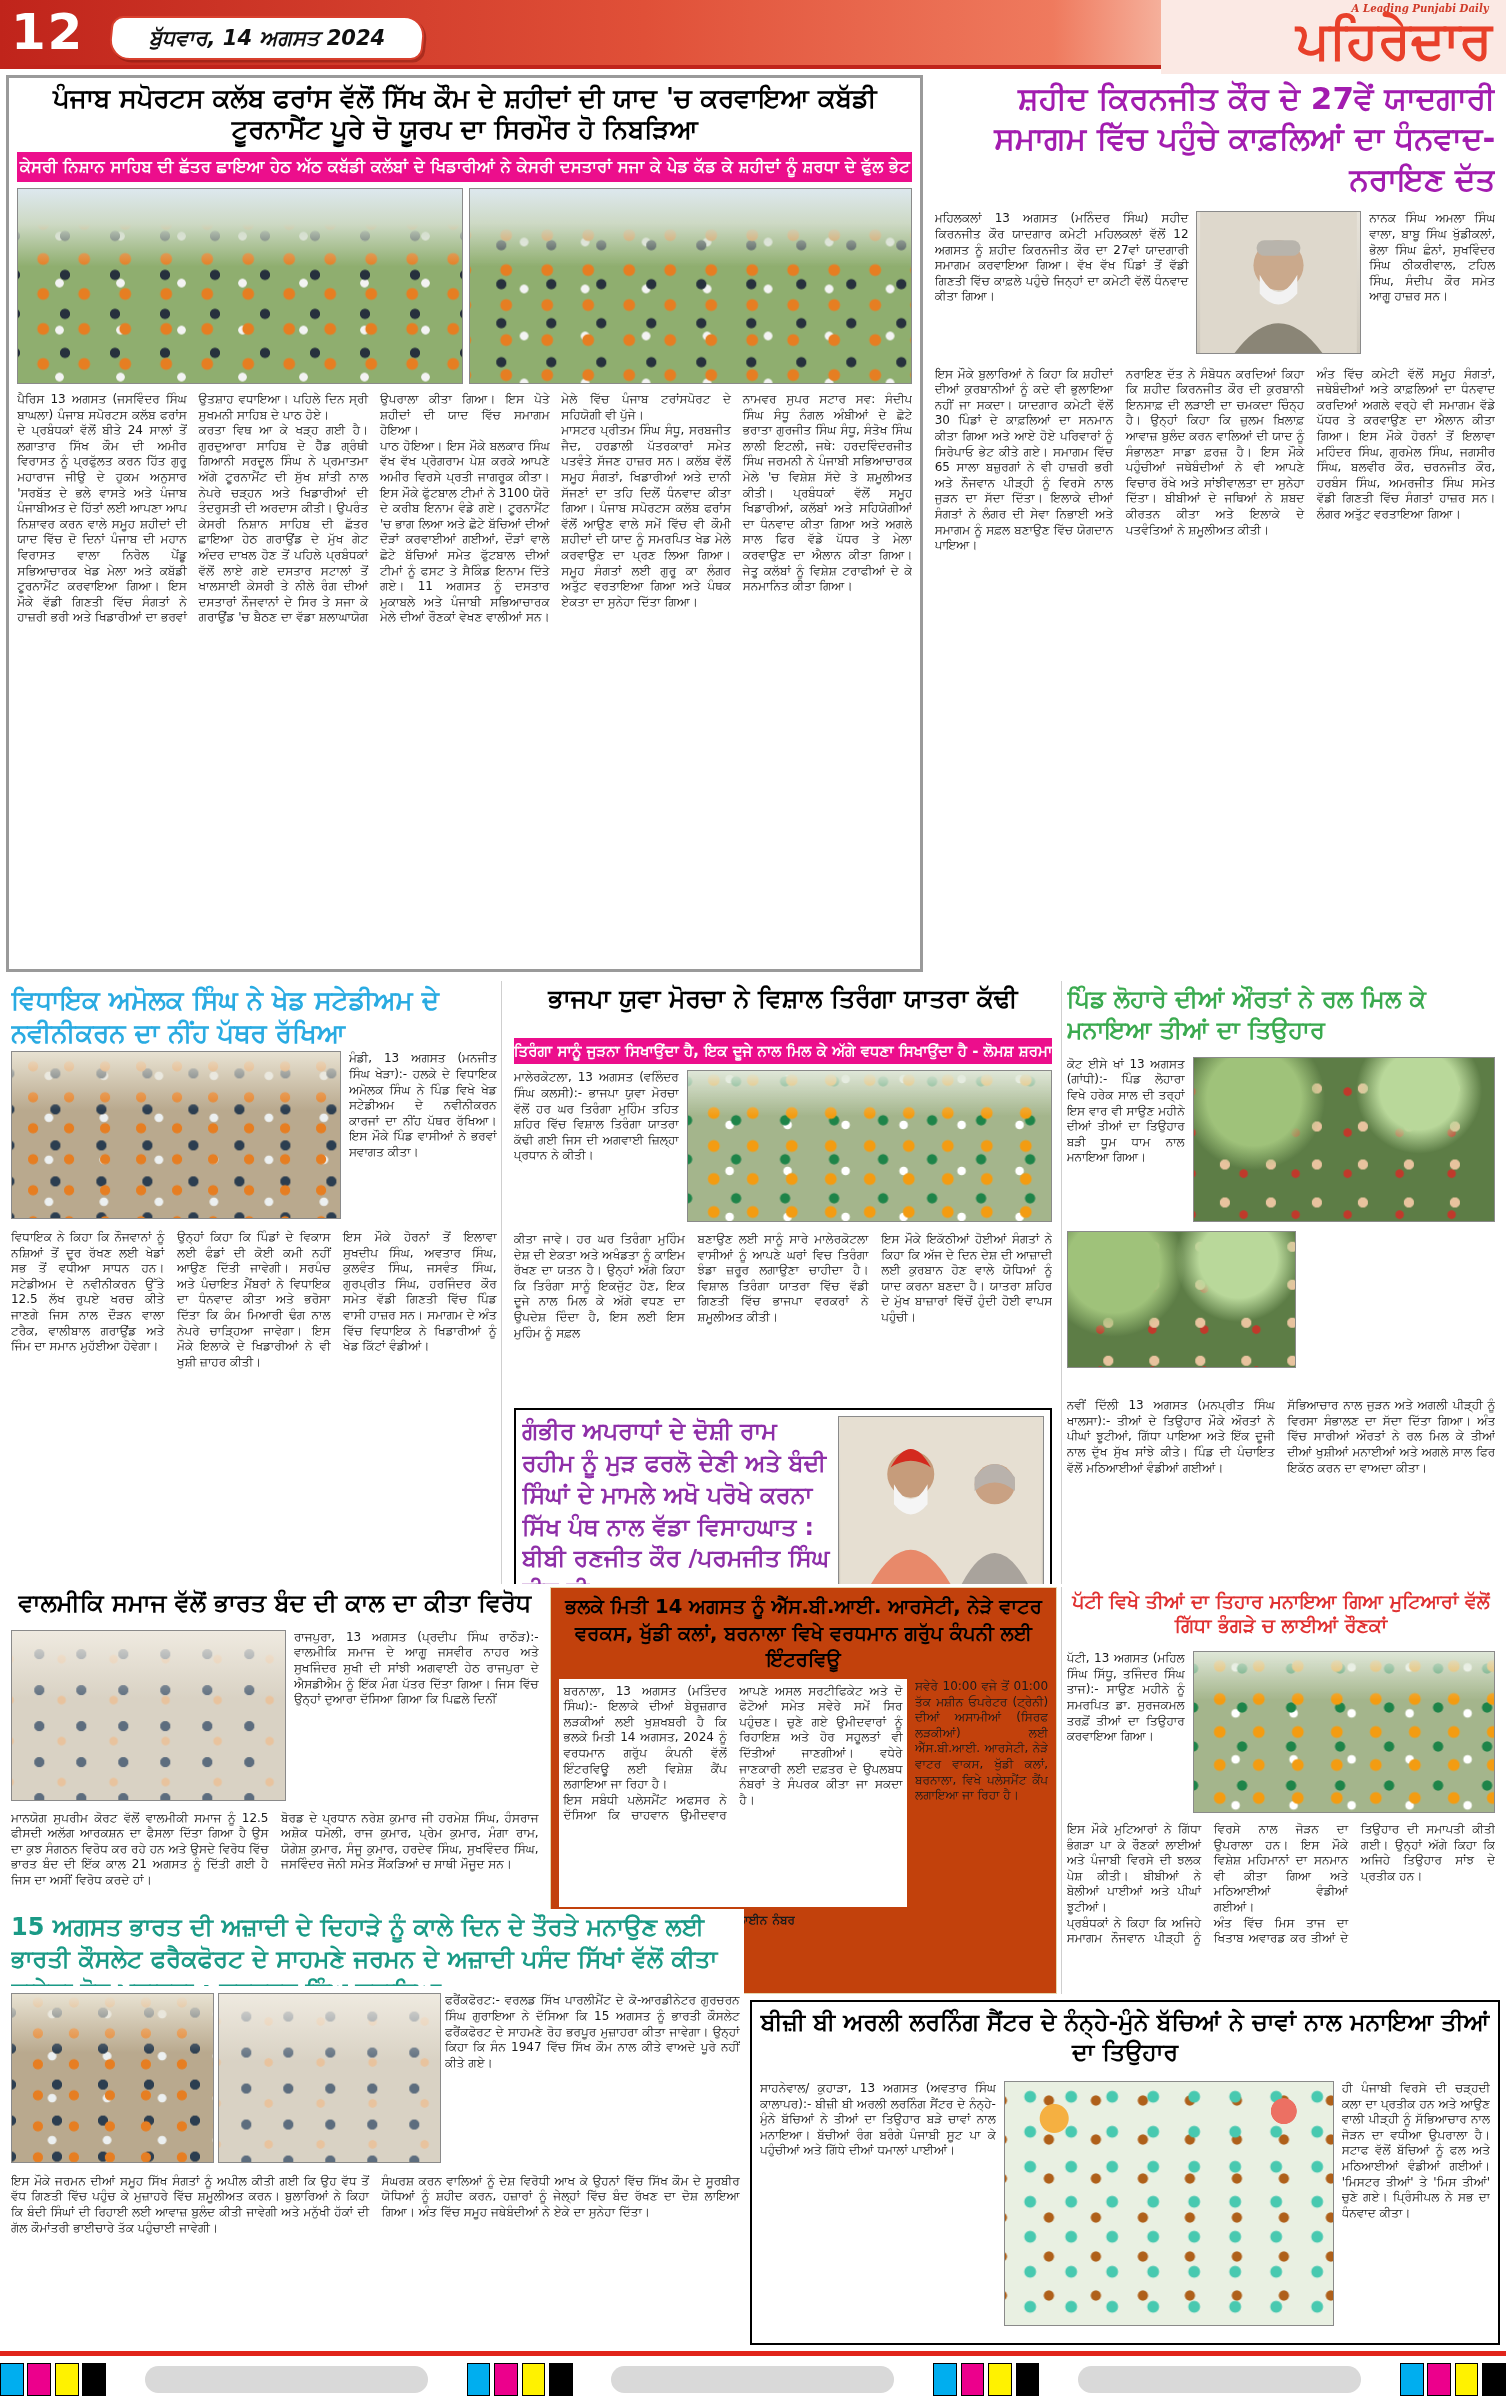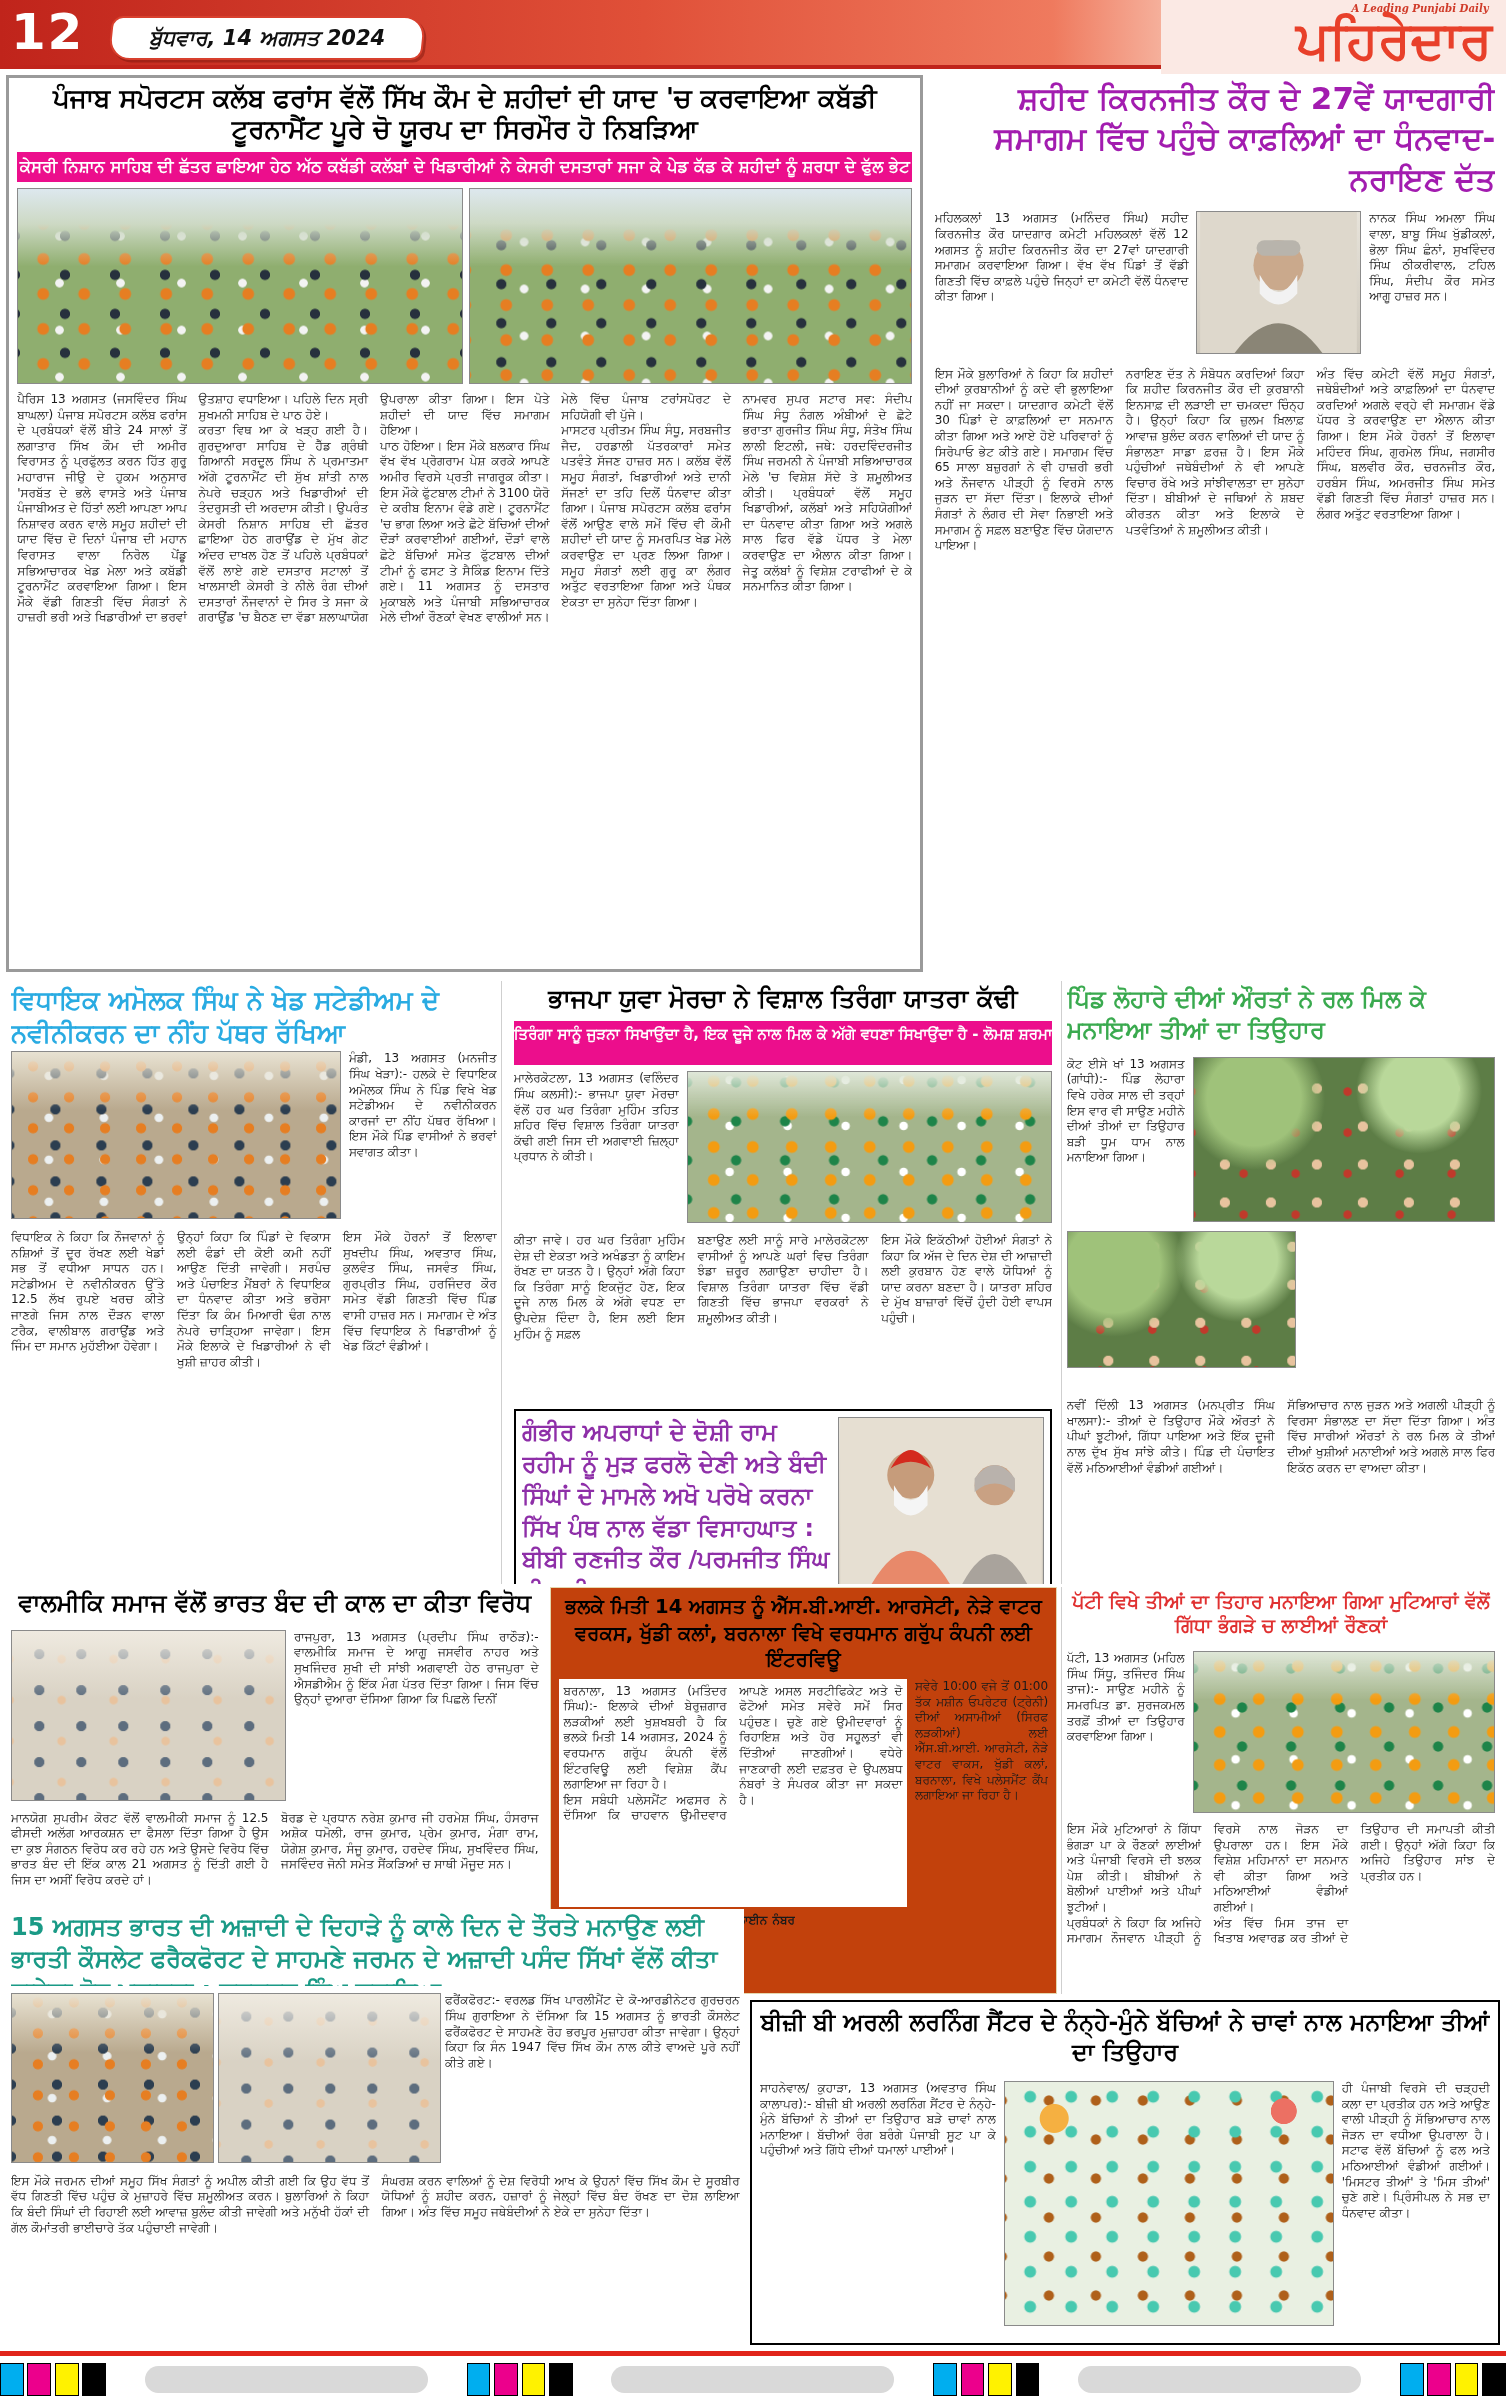--- a/index.html
+++ b/index.html
@@ -156,21 +156,21 @@
     </div>
     <div class="body-txt cols3" style="margin-top:4.7px; height:338px;">
       <p>ਵਿਧਾਇਕ ਨੇ ਕਿਹਾ ਕਿ ਨੌਜਵਾਨਾਂ ਨੂੰ ਨਸ਼ਿਆਂ ਤੋਂ ਦੂਰ ਰੱਖਣ ਲਈ ਖੇਡਾਂ ਸਭ ਤੋਂ ਵਧੀਆ ਸਾਧਨ ਹਨ। ਸਟੇਡੀਅਮ ਦੇ ਨਵੀਨੀਕਰਨ ਉੱਤੇ 12.5 ਲੱਖ ਰੁਪਏ ਖਰਚ ਕੀਤੇ ਜਾਣਗੇ ਜਿਸ ਨਾਲ ਦੌੜਨ ਵਾਲਾ ਟਰੈਕ, ਵਾਲੀਬਾਲ ਗਰਾਉਂਡ ਅਤੇ ਜਿੰਮ ਦਾ ਸਮਾਨ ਮੁਹੱਈਆ ਹੋਵੇਗਾ।</p>
       <p>ਉਨ੍ਹਾਂ ਕਿਹਾ ਕਿ ਪਿੰਡਾਂ ਦੇ ਵਿਕਾਸ ਲਈ ਫੰਡਾਂ ਦੀ ਕੋਈ ਕਮੀ ਨਹੀਂ ਆਉਣ ਦਿੱਤੀ ਜਾਵੇਗੀ। ਸਰਪੰਚ ਅਤੇ ਪੰਚਾਇਤ ਮੈਂਬਰਾਂ ਨੇ ਵਿਧਾਇਕ ਦਾ ਧੰਨਵਾਦ ਕੀਤਾ ਅਤੇ ਭਰੋਸਾ ਦਿੱਤਾ ਕਿ ਕੰਮ ਮਿਆਰੀ ਢੰਗ ਨਾਲ ਨੇਪਰੇ ਚਾੜ੍ਹਿਆ ਜਾਵੇਗਾ। ਇਸ ਮੌਕੇ ਇਲਾਕੇ ਦੇ ਖਿਡਾਰੀਆਂ ਨੇ ਵੀ ਖੁਸ਼ੀ ਜ਼ਾਹਰ ਕੀਤੀ।</p>
       <p>ਇਸ ਮੌਕੇ ਹੋਰਨਾਂ ਤੋਂ ਇਲਾਵਾ ਸੁਖਦੀਪ ਸਿੰਘ, ਅਵਤਾਰ ਸਿੰਘ, ਕੁਲਵੰਤ ਸਿੰਘ, ਜਸਵੰਤ ਸਿੰਘ, ਗੁਰਪ੍ਰੀਤ ਸਿੰਘ, ਹਰਜਿੰਦਰ ਕੌਰ ਸਮੇਤ ਵੱਡੀ ਗਿਣਤੀ ਵਿੱਚ ਪਿੰਡ ਵਾਸੀ ਹਾਜ਼ਰ ਸਨ। ਸਮਾਗਮ ਦੇ ਅੰਤ ਵਿੱਚ ਵਿਧਾਇਕ ਨੇ ਖਿਡਾਰੀਆਂ ਨੂੰ ਖੇਡ ਕਿੱਟਾਂ ਵੰਡੀਆਂ।</p>
     </div>
   </div>
 
   <div class="block ov" style="left:509px; top:981px; width:548px; height:603px; padding:3.1px 4.7px;">
     <div class="hl hl-center" style="font-size:25px; line-height:1.2; height:35px;">ਭਾਜਪਾ ਯੁਵਾ ਮੋਰਚਾ ਨੇ ਵਿਸ਼ਾਲ ਤਿਰੰਗਾ ਯਾਤਰਾ ਕੱਢੀ</div>
-    <div class="sub-magenta" style="font-size:15px; line-height:27px; height:44px; margin-top:2px;">ਤਿਰੰਗਾ ਸਾਨੂੰ ਜੁੜਨਾ ਸਿਖਾਉਂਦਾ ਹੈ, ਇਕ ਦੂਜੇ ਨਾਲ ਮਿਲ ਕੇ ਅੱਗੇ ਵਧਣਾ ਸਿਖਾਉਂਦਾ ਹੈ - ਲੋਮਸ਼ ਸ਼ਰਮਾ</div>
+    <div class="sub-magenta" style="font-size:15px; line-height:27px; height:26px; margin-top:19px;">ਤਿਰੰਗਾ ਸਾਨੂੰ ਜੁੜਨਾ ਸਿਖਾਉਂਦਾ ਹੈ, ਇਕ ਦੂਜੇ ਨਾਲ ਮਿਲ ਕੇ ਅੱਗੇ ਵਧਣਾ ਸਿਖਾਉਂਦਾ ਹੈ - ਲੋਮਸ਼ ਸ਼ਰਮਾ</div>
     <div style="display:flex; gap:7.9px; margin-top:6.3px; height:157px;">
       <div class="body-txt" style="width:165px;">ਮਾਲੇਰਕੋਟਲਾ, 13 ਅਗਸਤ (ਵਲਿੰਦਰ ਸਿੰਘ ਕਲਸੀ):- ਭਾਜਪਾ ਯੁਵਾ ਮੋਰਚਾ ਵੱਲੋਂ ਹਰ ਘਰ ਤਿਰੰਗਾ ਮੁਹਿੰਮ ਤਹਿਤ ਸ਼ਹਿਰ ਵਿੱਚ ਵਿਸ਼ਾਲ ਤਿਰੰਗਾ ਯਾਤਰਾ ਕੱਢੀ ਗਈ ਜਿਸ ਦੀ ਅਗਵਾਈ ਜ਼ਿਲ੍ਹਾ ਪ੍ਰਧਾਨ ਨੇ ਕੀਤੀ।</div>
       <div class="photo ph-tricolor" style="flex:1; height:152px;"></div>
     </div>
     <div class="body-txt cols3" style="margin-top:4.7px; height:171px;">
       <p>ਕੀਤਾ ਜਾਵੇ। ਹਰ ਘਰ ਤਿਰੰਗਾ ਮੁਹਿੰਮ ਦੇਸ਼ ਦੀ ਏਕਤਾ ਅਤੇ ਅਖੰਡਤਾ ਨੂੰ ਕਾਇਮ ਰੱਖਣ ਦਾ ਯਤਨ ਹੈ। ਉਨ੍ਹਾਂ ਅੱਗੇ ਕਿਹਾ ਕਿ ਤਿਰੰਗਾ ਸਾਨੂੰ ਇਕਜੁੱਟ ਹੋਣ, ਇਕ ਦੂਜੇ ਨਾਲ ਮਿਲ ਕੇ ਅੱਗੇ ਵਧਣ ਦਾ ਉਪਦੇਸ਼ ਦਿੰਦਾ ਹੈ, ਇਸ ਲਈ ਇਸ ਮੁਹਿੰਮ ਨੂੰ ਸਫ਼ਲ</p>
       <p>ਬਣਾਉਣ ਲਈ ਸਾਨੂੰ ਸਾਰੇ ਮਾਲੇਰਕੋਟਲਾ ਵਾਸੀਆਂ ਨੂੰ ਆਪਣੇ ਘਰਾਂ ਵਿਚ ਤਿਰੰਗਾ ਝੰਡਾ ਜ਼ਰੂਰ ਲਗਾਉਣਾ ਚਾਹੀਦਾ ਹੈ। ਵਿਸ਼ਾਲ ਤਿਰੰਗਾ ਯਾਤਰਾ ਵਿੱਚ ਵੱਡੀ ਗਿਣਤੀ ਵਿੱਚ ਭਾਜਪਾ ਵਰਕਰਾਂ ਨੇ ਸ਼ਮੂਲੀਅਤ ਕੀਤੀ।</p>
       <p>ਇਸ ਮੌਕੇ ਇਕੱਠੀਆਂ ਹੋਈਆਂ ਸੰਗਤਾਂ ਨੇ ਕਿਹਾ ਕਿ ਅੱਜ ਦੇ ਦਿਨ ਦੇਸ਼ ਦੀ ਆਜ਼ਾਦੀ ਲਈ ਕੁਰਬਾਨ ਹੋਣ ਵਾਲੇ ਯੋਧਿਆਂ ਨੂੰ ਯਾਦ ਕਰਨਾ ਬਣਦਾ ਹੈ। ਯਾਤਰਾ ਸ਼ਹਿਰ ਦੇ ਮੁੱਖ ਬਾਜ਼ਾਰਾਂ ਵਿੱਚੋਂ ਹੁੰਦੀ ਹੋਈ ਵਾਪਸ ਪਹੁੰਚੀ।</p>
     </div>
     <div style="display:flex; gap:6.3px; border:2.4px solid #000; padding:6.3px; height:187px; margin-top:4.7px;">

